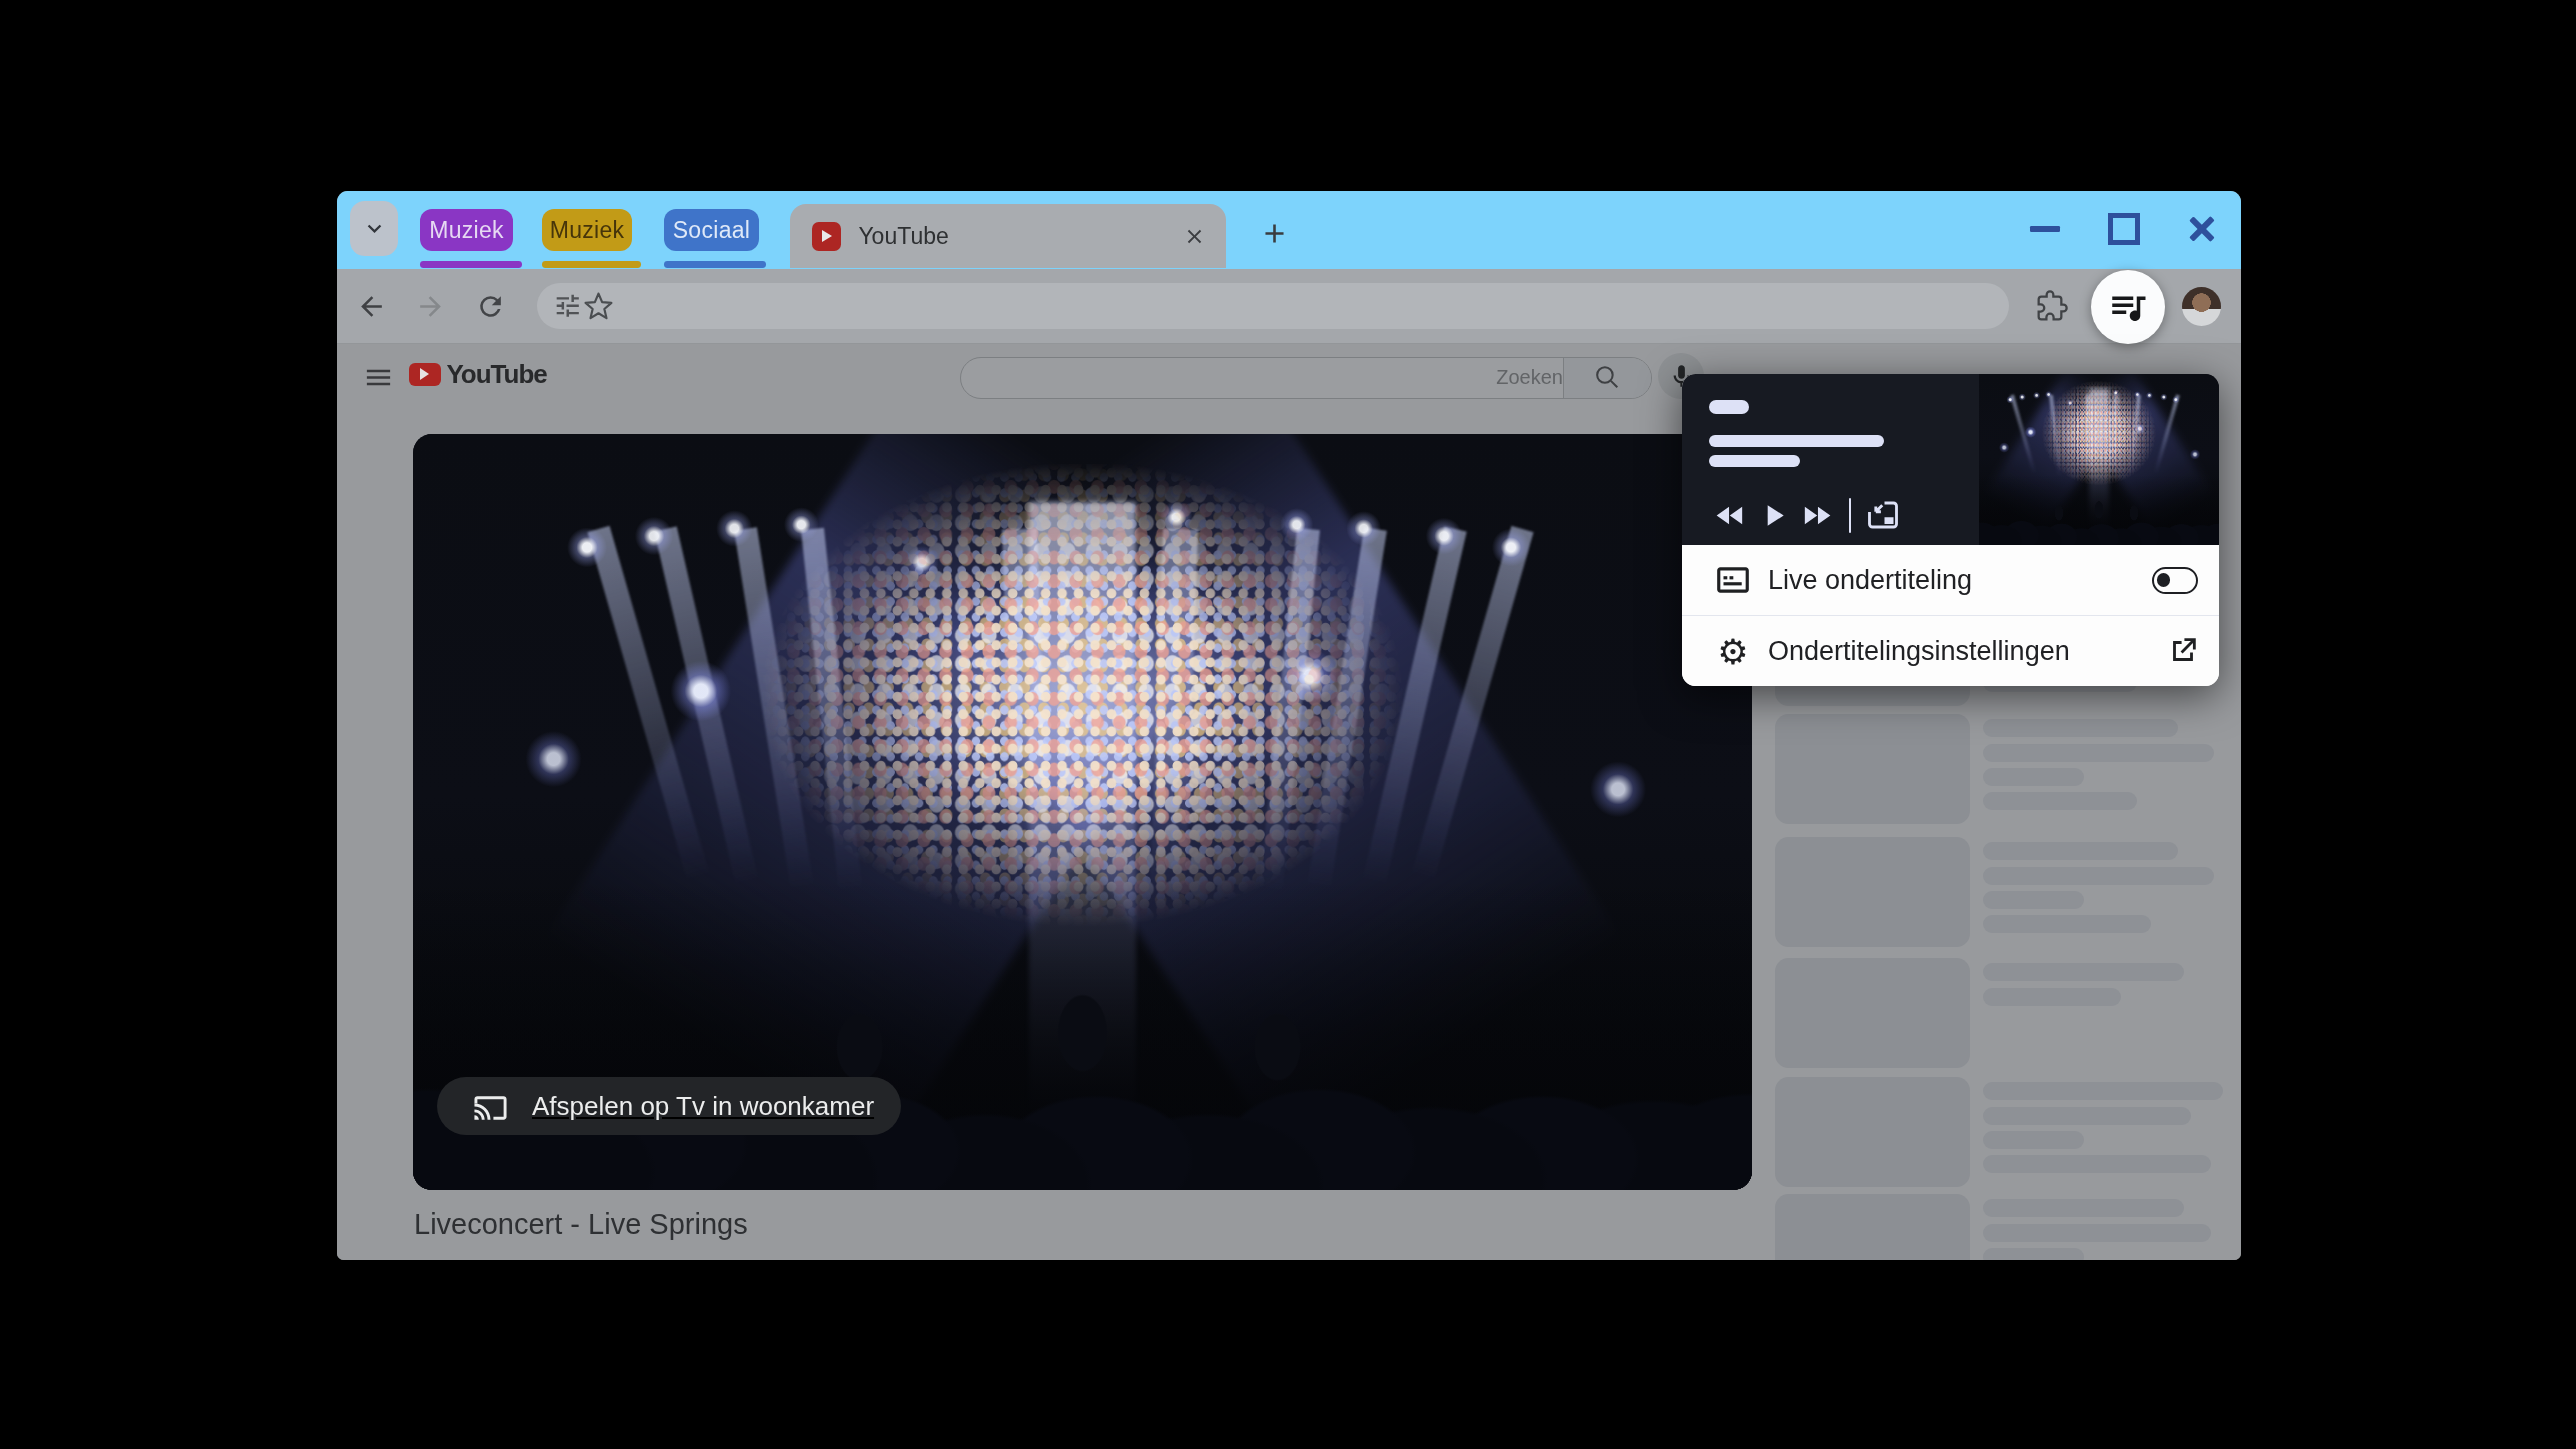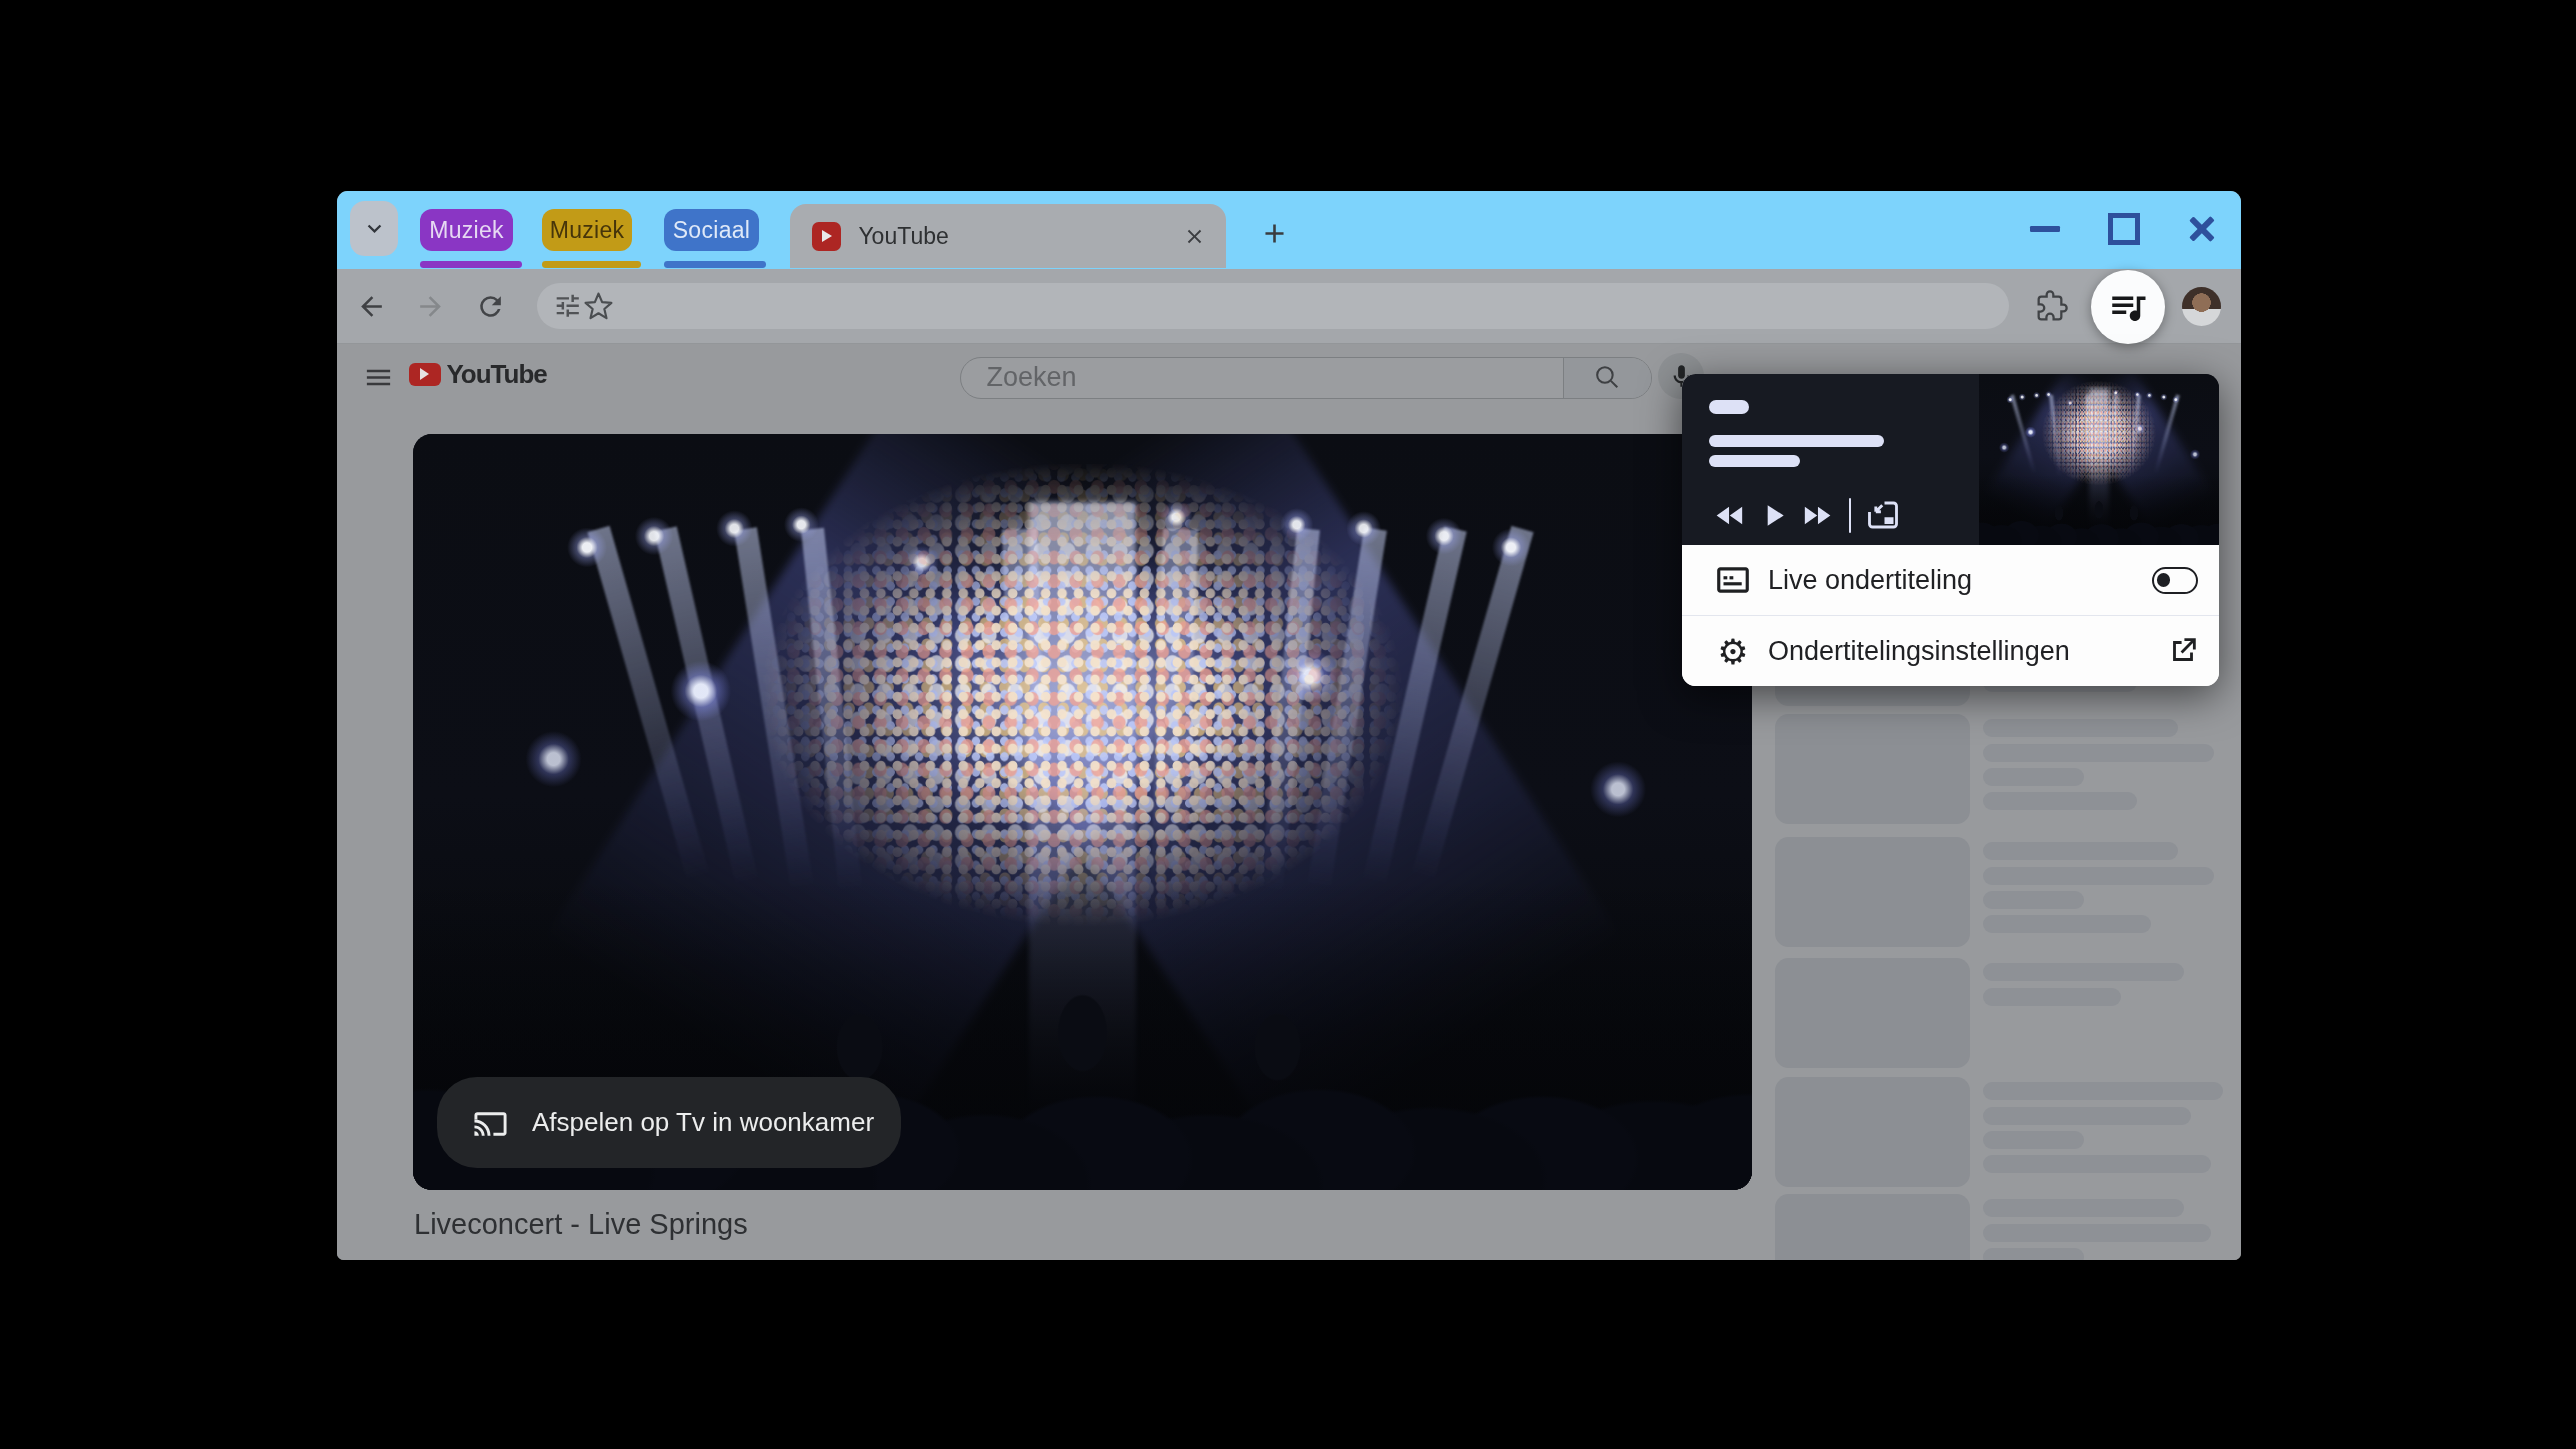--- a/index.html
+++ b/index.html
@@ -58,31 +58,31 @@
   
   .page{position:relative;height:918px;background:#989a9d;overflow:hidden;}
   .yt-burger{position:absolute;left:24px;top:16px;width:35px;height:35px;display:flex;align-items:center;justify-content:center;}
   .yt-logo{position:absolute;left:72px;top:14.8px;display:flex;align-items:center;}
   .yt-logo-box{width:32px;height:23px;border-radius:6px;position:relative;}
   .yt-logo-box .tri{position:absolute;left:11.4px;top:5.4px;width:0;height:0;
                     border-left:9.4px solid #e6e2e2;border-top:6px solid transparent;border-bottom:6px solid transparent;}
   .yt-logo-text{margin-left:5.4px;font-size:26px;font-weight:700;letter-spacing:-1px;color:#28292b;}
   .yt-search{position:absolute;left:623px;top:12.7px;width:690px;height:40px;border:1.3px solid #7c7f82;border-radius:21.5px;
              display:flex;align-items:center;background:#9b9da0;overflow:hidden;}
-  .yt-search input{flex:1 1 auto;border:0;outline:0;background:transparent;font-size:27px;color:#000000;
-                   padding:0 0 0 25.5px;font-family:"Liberation Sans",sans-serif;}
+  .yt-search input{flex:1 1 auto;border:0;outline:0;background:transparent;font-size:20px;color:#000000;
+                   padding:0 0 0 25.5px;font-family:"Liberation Sans",sans-serif;text-align:right;}
   .yt-search input::placeholder{color:#626467;opacity:1;}
   .yt-search-btn{flex:0 0 87px;height:100%;border-left:1.3px solid #7c7f82;background:#94979b;
                  display:flex;align-items:center;justify-content:center;}
   .yt-mic{position:absolute;left:1321px;top:9.4px;width:46px;height:46px;border-radius:50%;background:#8d9093;
           display:flex;align-items:center;justify-content:center;}
 
   .player{position:absolute;left:76px;top:90px;width:1339px;height:756px;border-radius:19px;overflow:hidden;background:#0a0c12;}
-  .cast-pill{position:absolute;left:24px;top:643px;width:464px;height:91px;border-radius:40px;
-             background:rgba(36,38,42,.96);display:flex;align-items:center;z-index:9;}
+  .cast-pill{position:absolute;left:24px;top:643px;width:464px;height:58px;border-radius:40px;
+             background:rgba(36,38,42,.96);display:flex;align-items:center;z-index:9;text-decoration:underline;}
   .cast-pill svg{margin-left:36px;flex:0 0 auto;}
   .cast-pill span{margin-left:24px;font-size:26px;color:#eceded;}
   .video-title{position:absolute;left:77px;top:864px;font-size:29px;color:#2e3033;}
 
   
   .concert{position:absolute;inset:0;overflow:hidden;
     background:linear-gradient(180deg,#0b0d13 0%,#0c0e16 48%,#080a0e 78%,#060708 100%);}
   .c-fan{position:absolute;top:6%;left:50%;width:30%;height:90%;transform-origin:50% 0;
          background:linear-gradient(180deg,rgba(110,120,220,0) 0%,rgba(104,112,212,.34) 32%,rgba(86,96,190,.10) 82%,rgba(0,0,0,0));
          filter:blur(4px);}

